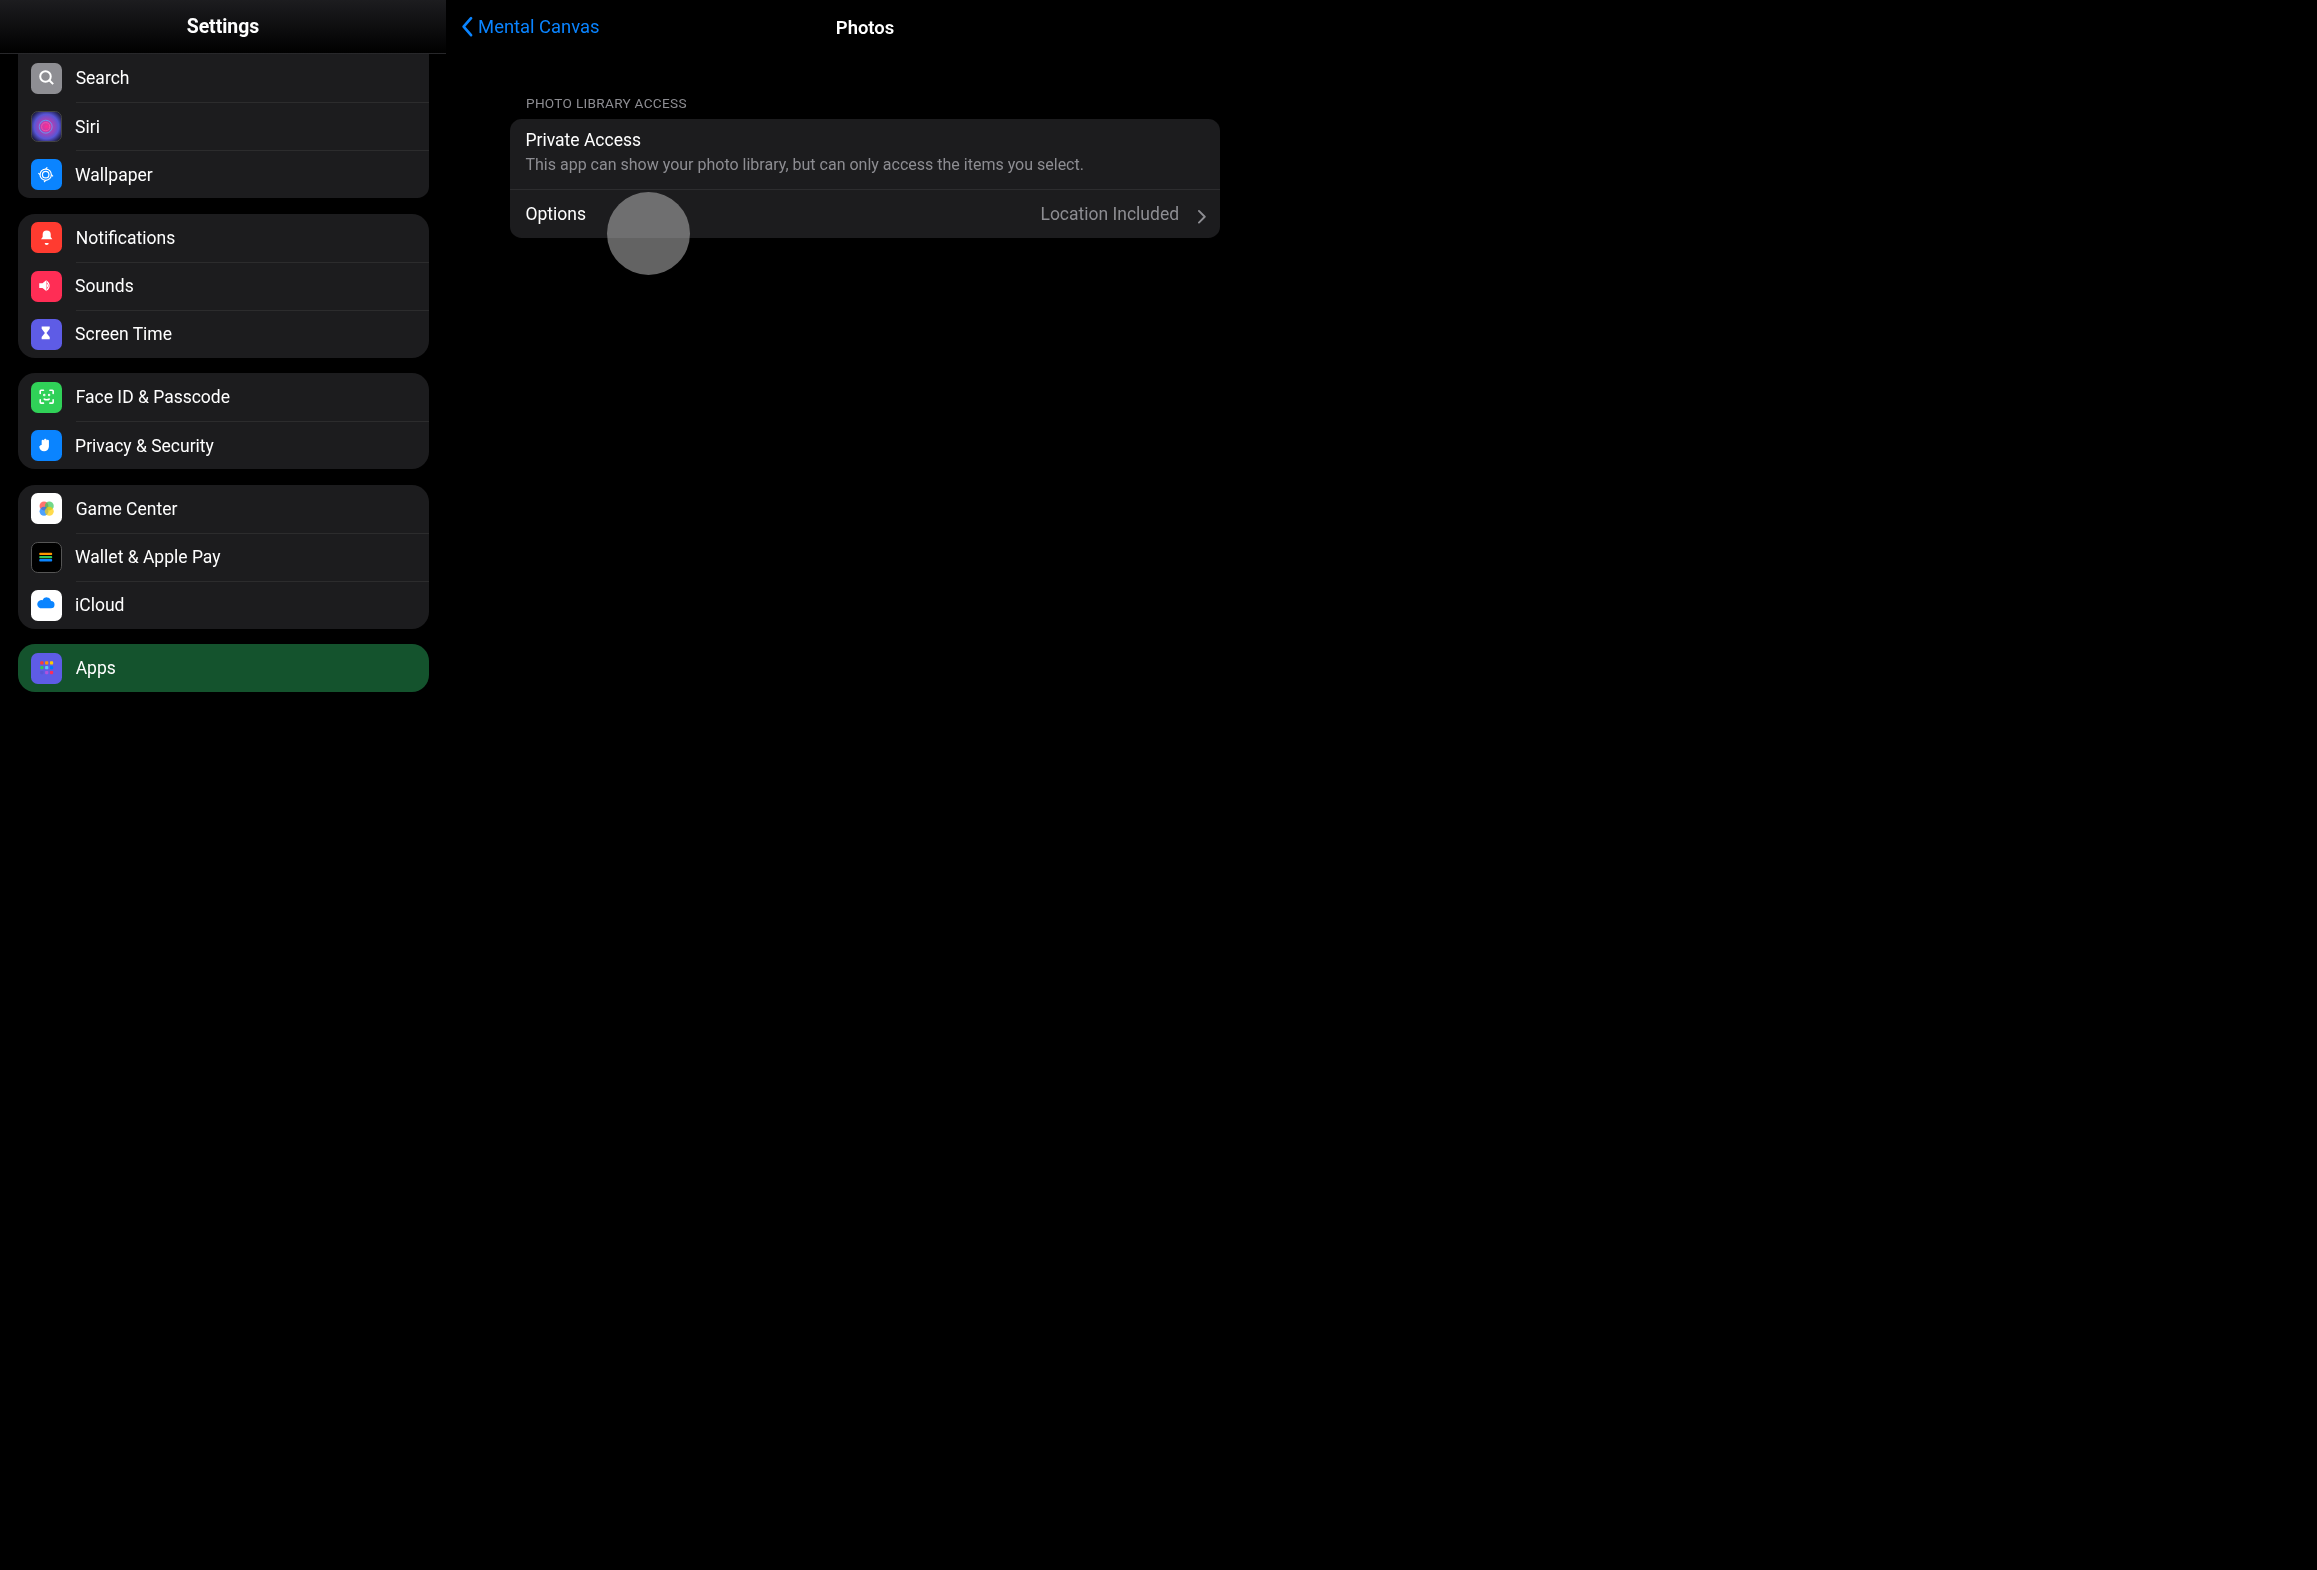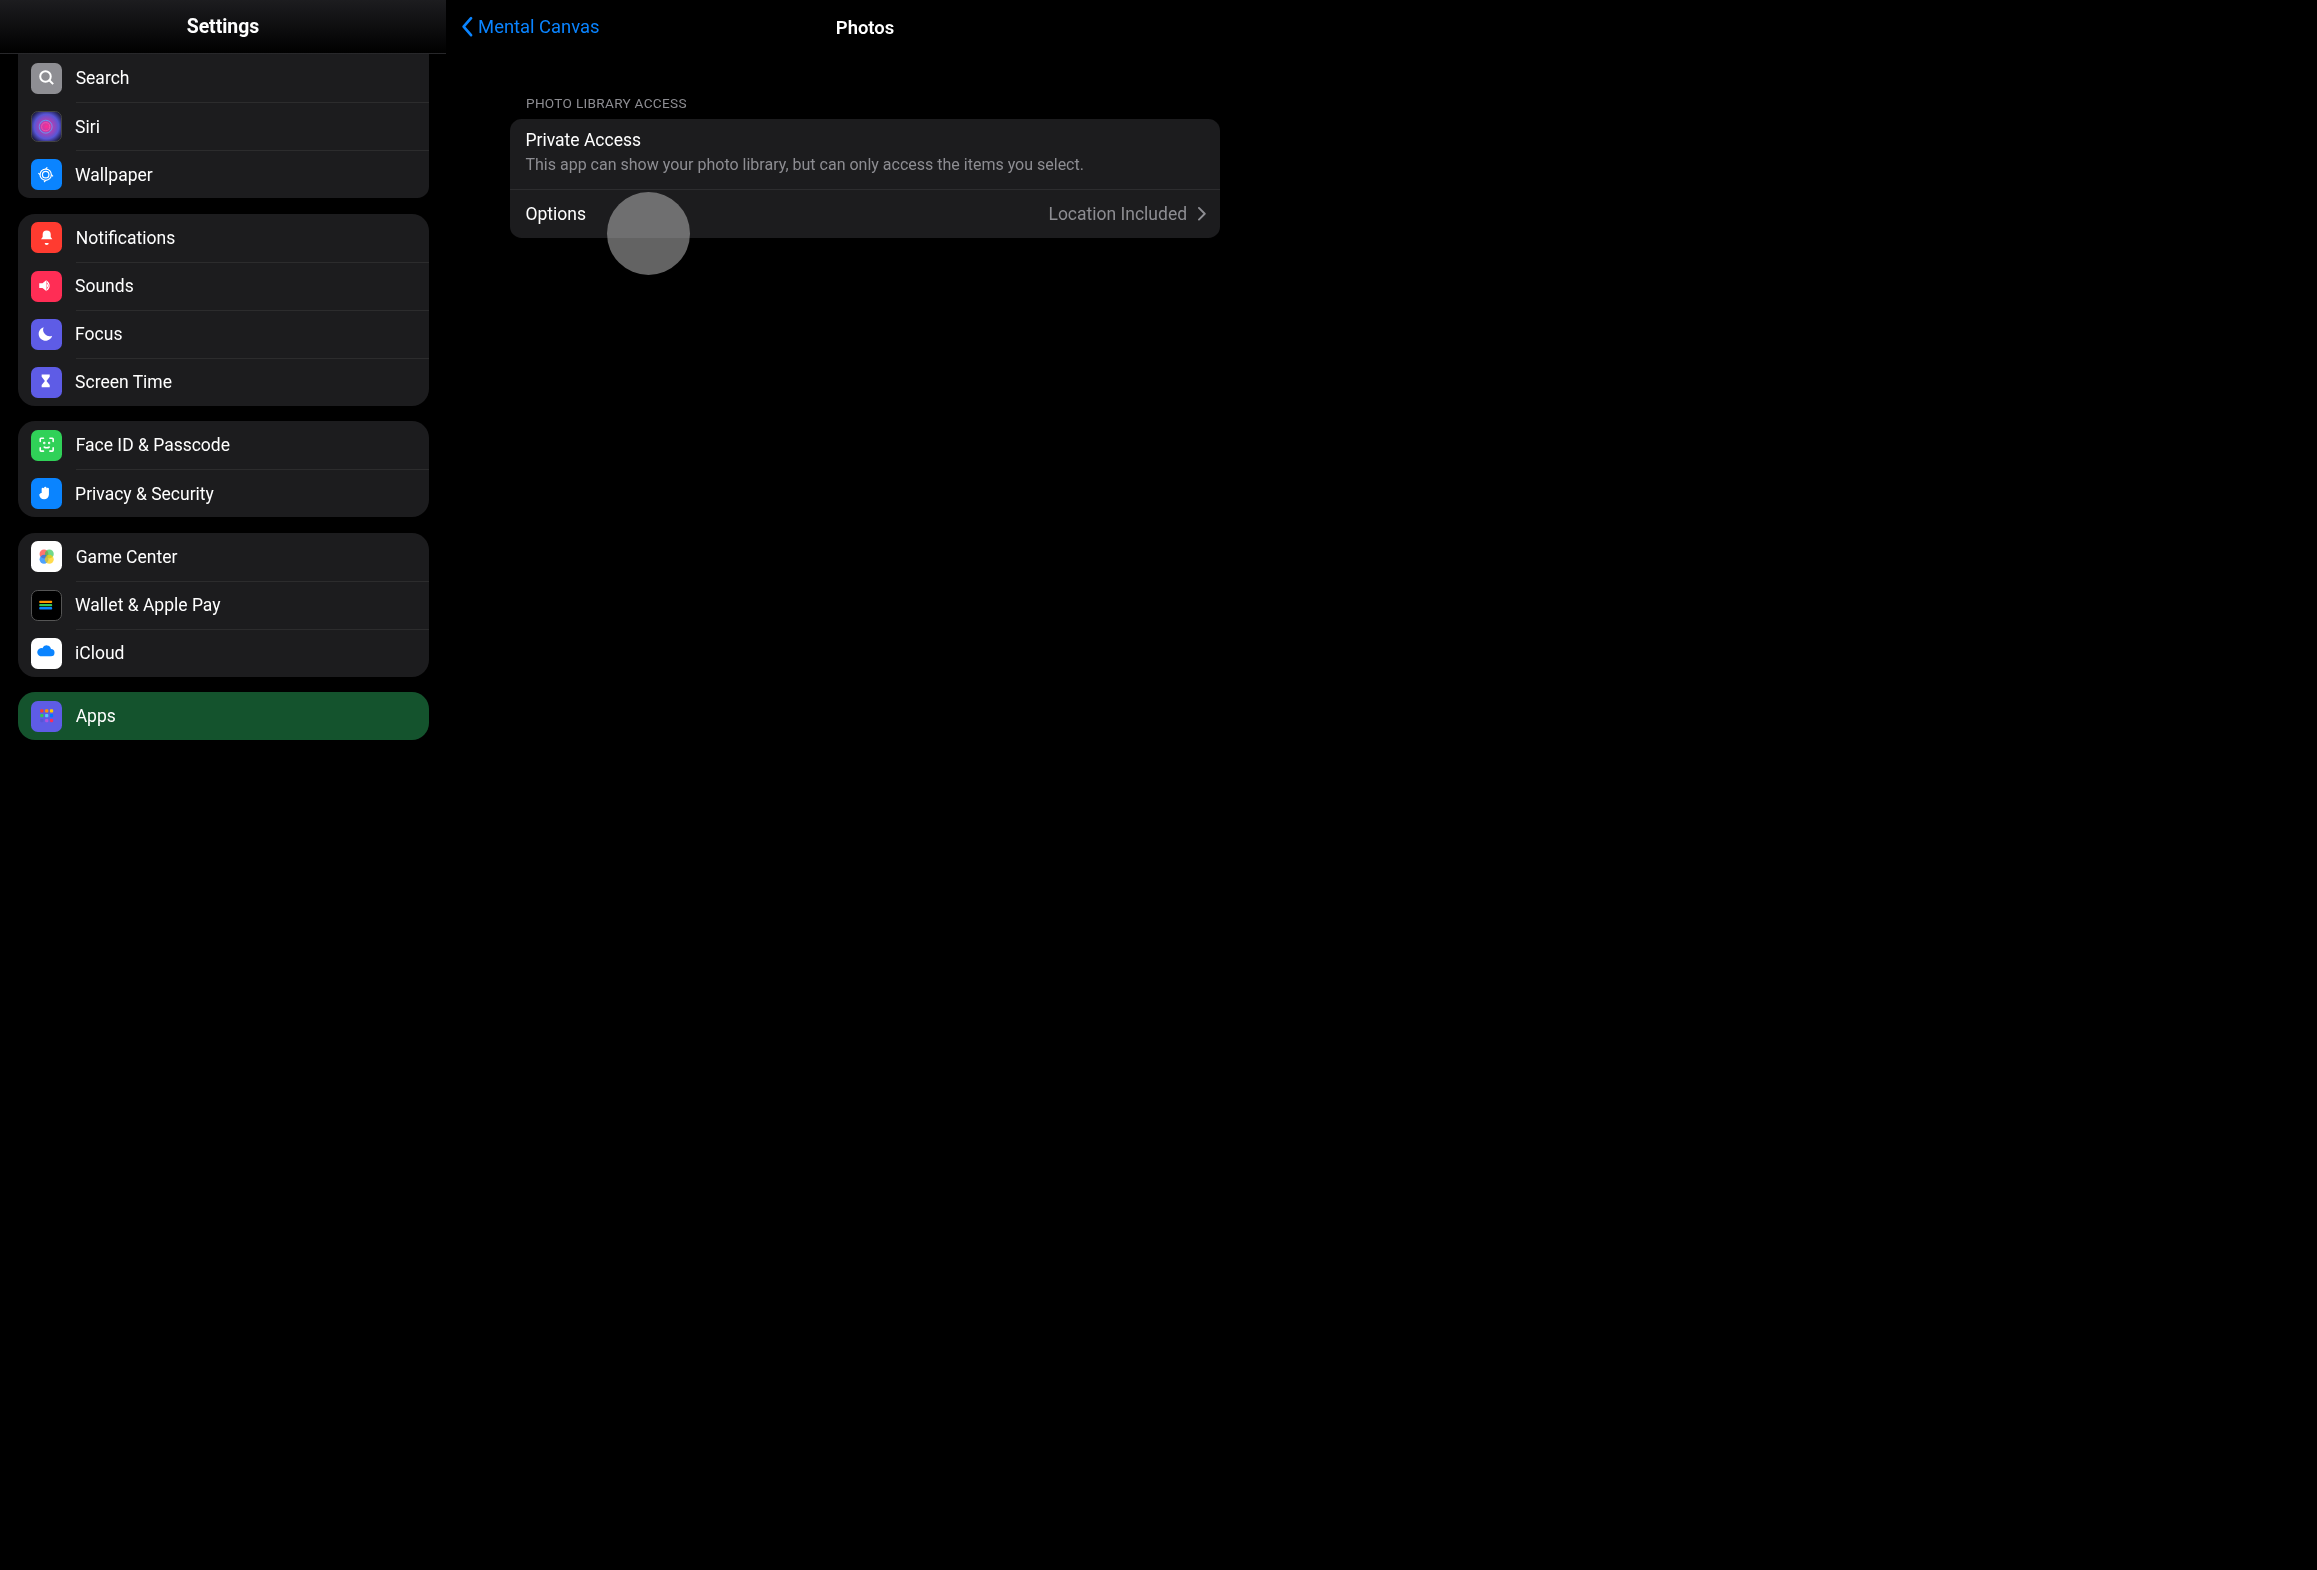--- a/index.html
+++ b/index.html
@@ -45,21 +45,21 @@
   .back svg { width: 13.6px; height: 21.3px; margin-right: 4.9px; }
   .detail-title { position: absolute; left: 50%; transform: translateX(-50%); font-size: 18.4px; font-weight: 600; }
 
   .section-label { color: #8d8d92; font-size: 13.6px; letter-spacing: 0.3px; text-transform: uppercase; margin: 41px 0 7.8px 80px; }
   .detail-group { background: #1c1c1e; border-radius: 11.6px; margin: 0 64px 0 64px; overflow: hidden; }
   .info-block { padding: 11.6px 15.5px 13.6px 15.5px; }
   .info-title { font-size: 17.5px; color: #fff; margin-bottom: 3.9px; }
   .info-desc { font-size: 16px; color: #8d8d92; line-height: 1.35; }
   .option-row { display: flex; align-items: center; justify-content: space-between; padding: 13.6px 13.6px 13.6px 15.5px; border-top: 1px solid rgba(255,255,255,0.08); cursor: pointer; }
   .option-label { font-size: 17.5px; }
-  .option-value { font-size: 17.5px; color: #8d8d92; display: flex; align-items: center; }
+  .option-value { font-size: 17.5px; color: #8d8d92; display: flex; align-items: flex-end; gap: 8px; }
   .option-value svg { width: 9.7px; height: 15.5px; margin-left: 9.7px; }
 
   
   .touch-dot { position: absolute; width: 83px; height: 83px; border-radius: 50%; background: rgba(180,180,180,0.55); left: 161px; top: 192px; pointer-events: none; }
 
 </style>
 </head>
 <body>
 
 <div class="app">
@@ -106,28 +106,20 @@
         </div>
         <span class="label">Notifications</span>
       </div>
       <div class="row">
         <div class="icon-wrap ic-sounds">
           <svg viewBox="0 0 24 24" fill="#fff">
               <path d="M4 9v6h4l5 4V5L8 9H4zm11 3a3 3 0 0 0-1.5-2.6v5.2A3 3 0 0 0 15 12zm-1.5-6v2a5 5 0 0 1 0 8v2a7 7 0 0 0 0-12z"></path>
             </svg>
         </div>
         <span class="label">Sounds</span>
-      </div>
-      <div class="row">
-        <div class="icon-wrap ic-focus">
-          <svg viewBox="0 0 24 24" fill="#fff">
-              <path d="M20 14.5A8 8 0 0 1 9.5 4a8.5 8.5 0 1 0 10.5 10.5z"></path>
-            </svg>
-        </div>
-        <span class="label">Focus</span>
       </div>
       <div class="row">
         <div class="icon-wrap ic-screentime">
           <svg viewBox="0 0 24 24" fill="#fff">
               <path d="M7 3h10v3l-4 5 4 5v3H7v-3l4-5-4-5V3z"></path>
             </svg>
         </div>
         <span class="label">Screen Time</span>
       </div>
     </div>

